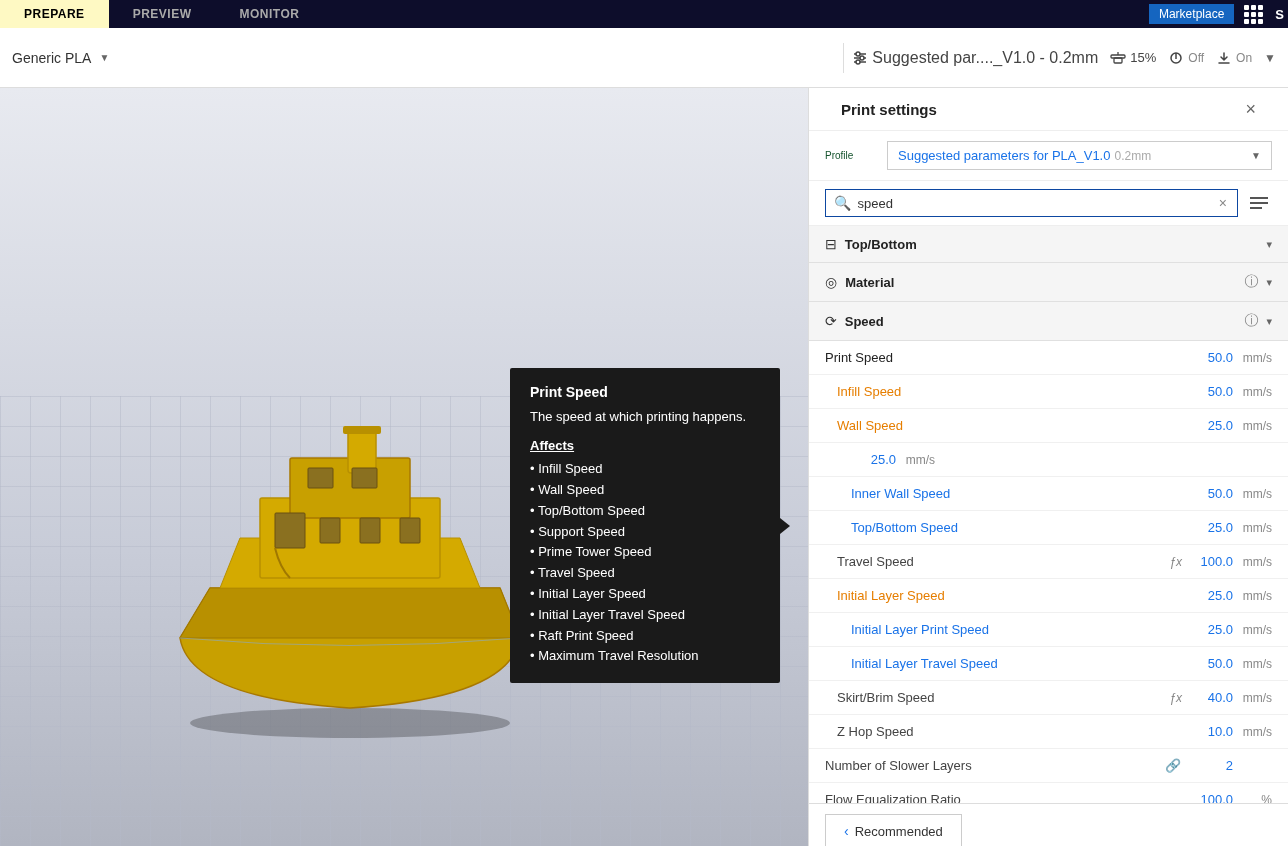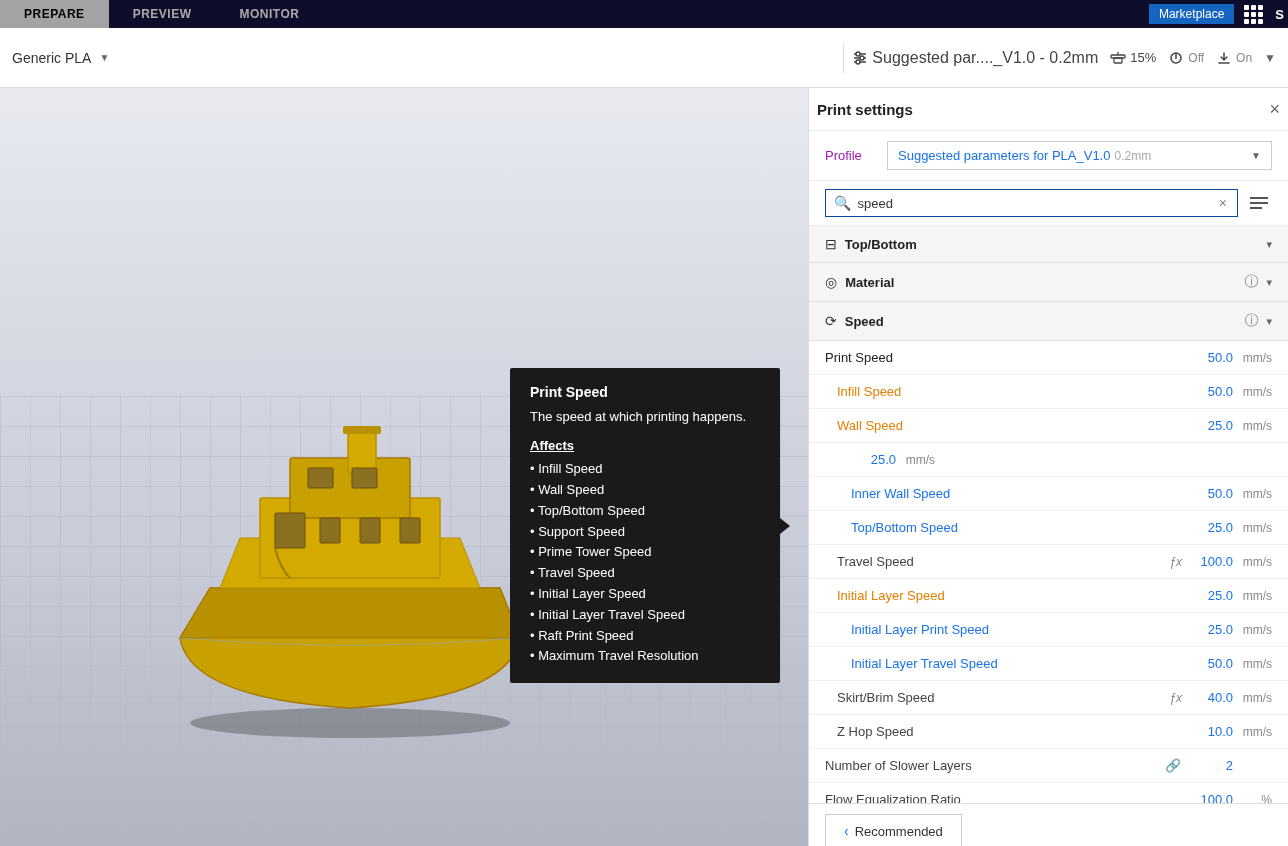--- a/index.html
+++ b/index.html
@@ -25,21 +25,21 @@
       display: flex;
       align-items: center;
       color: #aaa;
       font-size: 12px;
       font-weight: 600;
       letter-spacing: 0.5px;
       cursor: pointer;
       border-bottom: none;
     }
     .nav-tab.active {
-      background: #a3a3a3;
+      background: #fef9c3;
       color: #000;
       align-items: center;
     }
     .nav-right {
       display: flex;
       align-items: center;
       gap: 4px;
       padding-right: 4px;
     }
     .marketplace-btn {
@@ -201,21 +201,21 @@
       background: #fff;
       border-left: 1px solid #ddd;
       display: flex;
       flex-direction: column;
       position: relative;
     }
     .panel-header {
       display: flex;
       align-items: center;
       justify-content: space-between;
-      padding: 12px 8px;
+      padding: 12px 32px;
       border-bottom: 1px solid #eee;
     }
     .panel-title {
       font-size: 15px;
       font-weight: 600;
       color: #222;
     }
     .close-btn {
       background: none;
       border: none;
@@ -227,22 +227,22 @@
 
     
     .profile-row {
       display: flex;
       align-items: center;
       padding: 10px 16px;
       border-bottom: 1px solid #eee;
       gap: 12px;
     }
     .profile-label {
-      font-size: 13px;
-      color: #a21caf;
+      font-size: 10px;
+      color: #14532d;
       min-width: 50px;
     }
     .profile-select {
       flex: 1;
       border: 1px solid #ccc;
       padding: 6px 10px;
       font-size: 13px;
       color: #1a73e8;
       background: #fff;
       display: flex;

